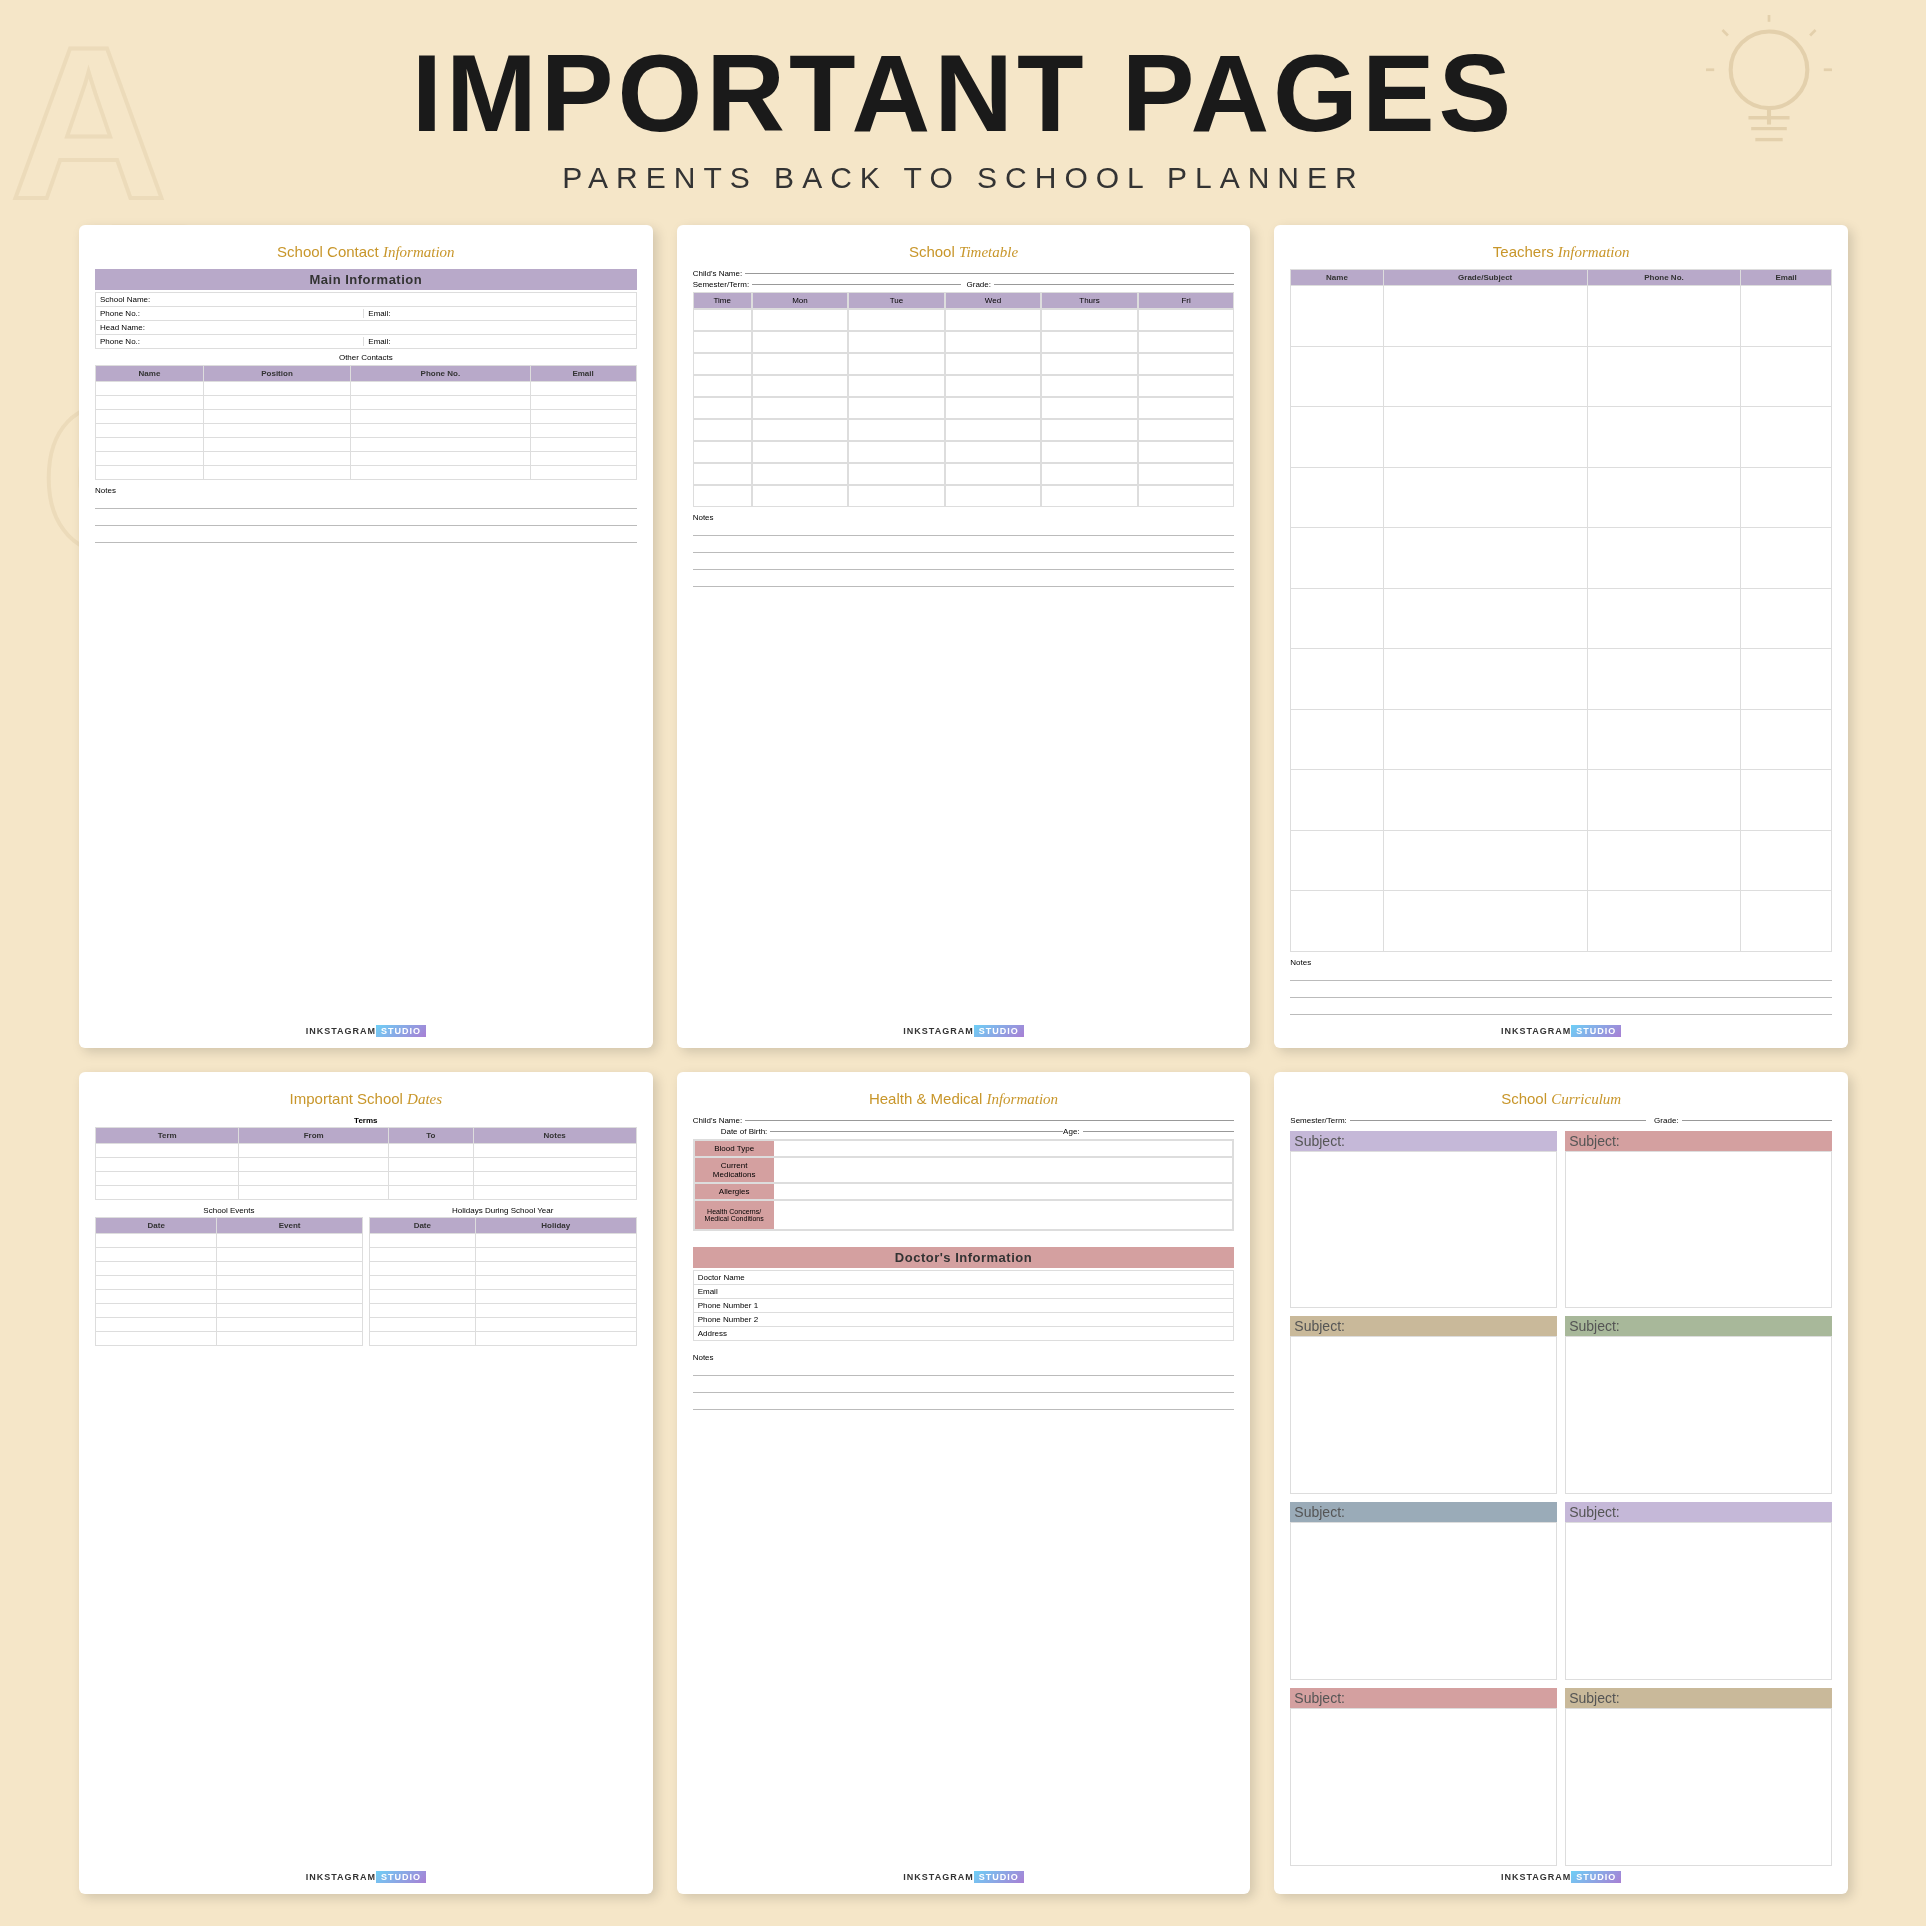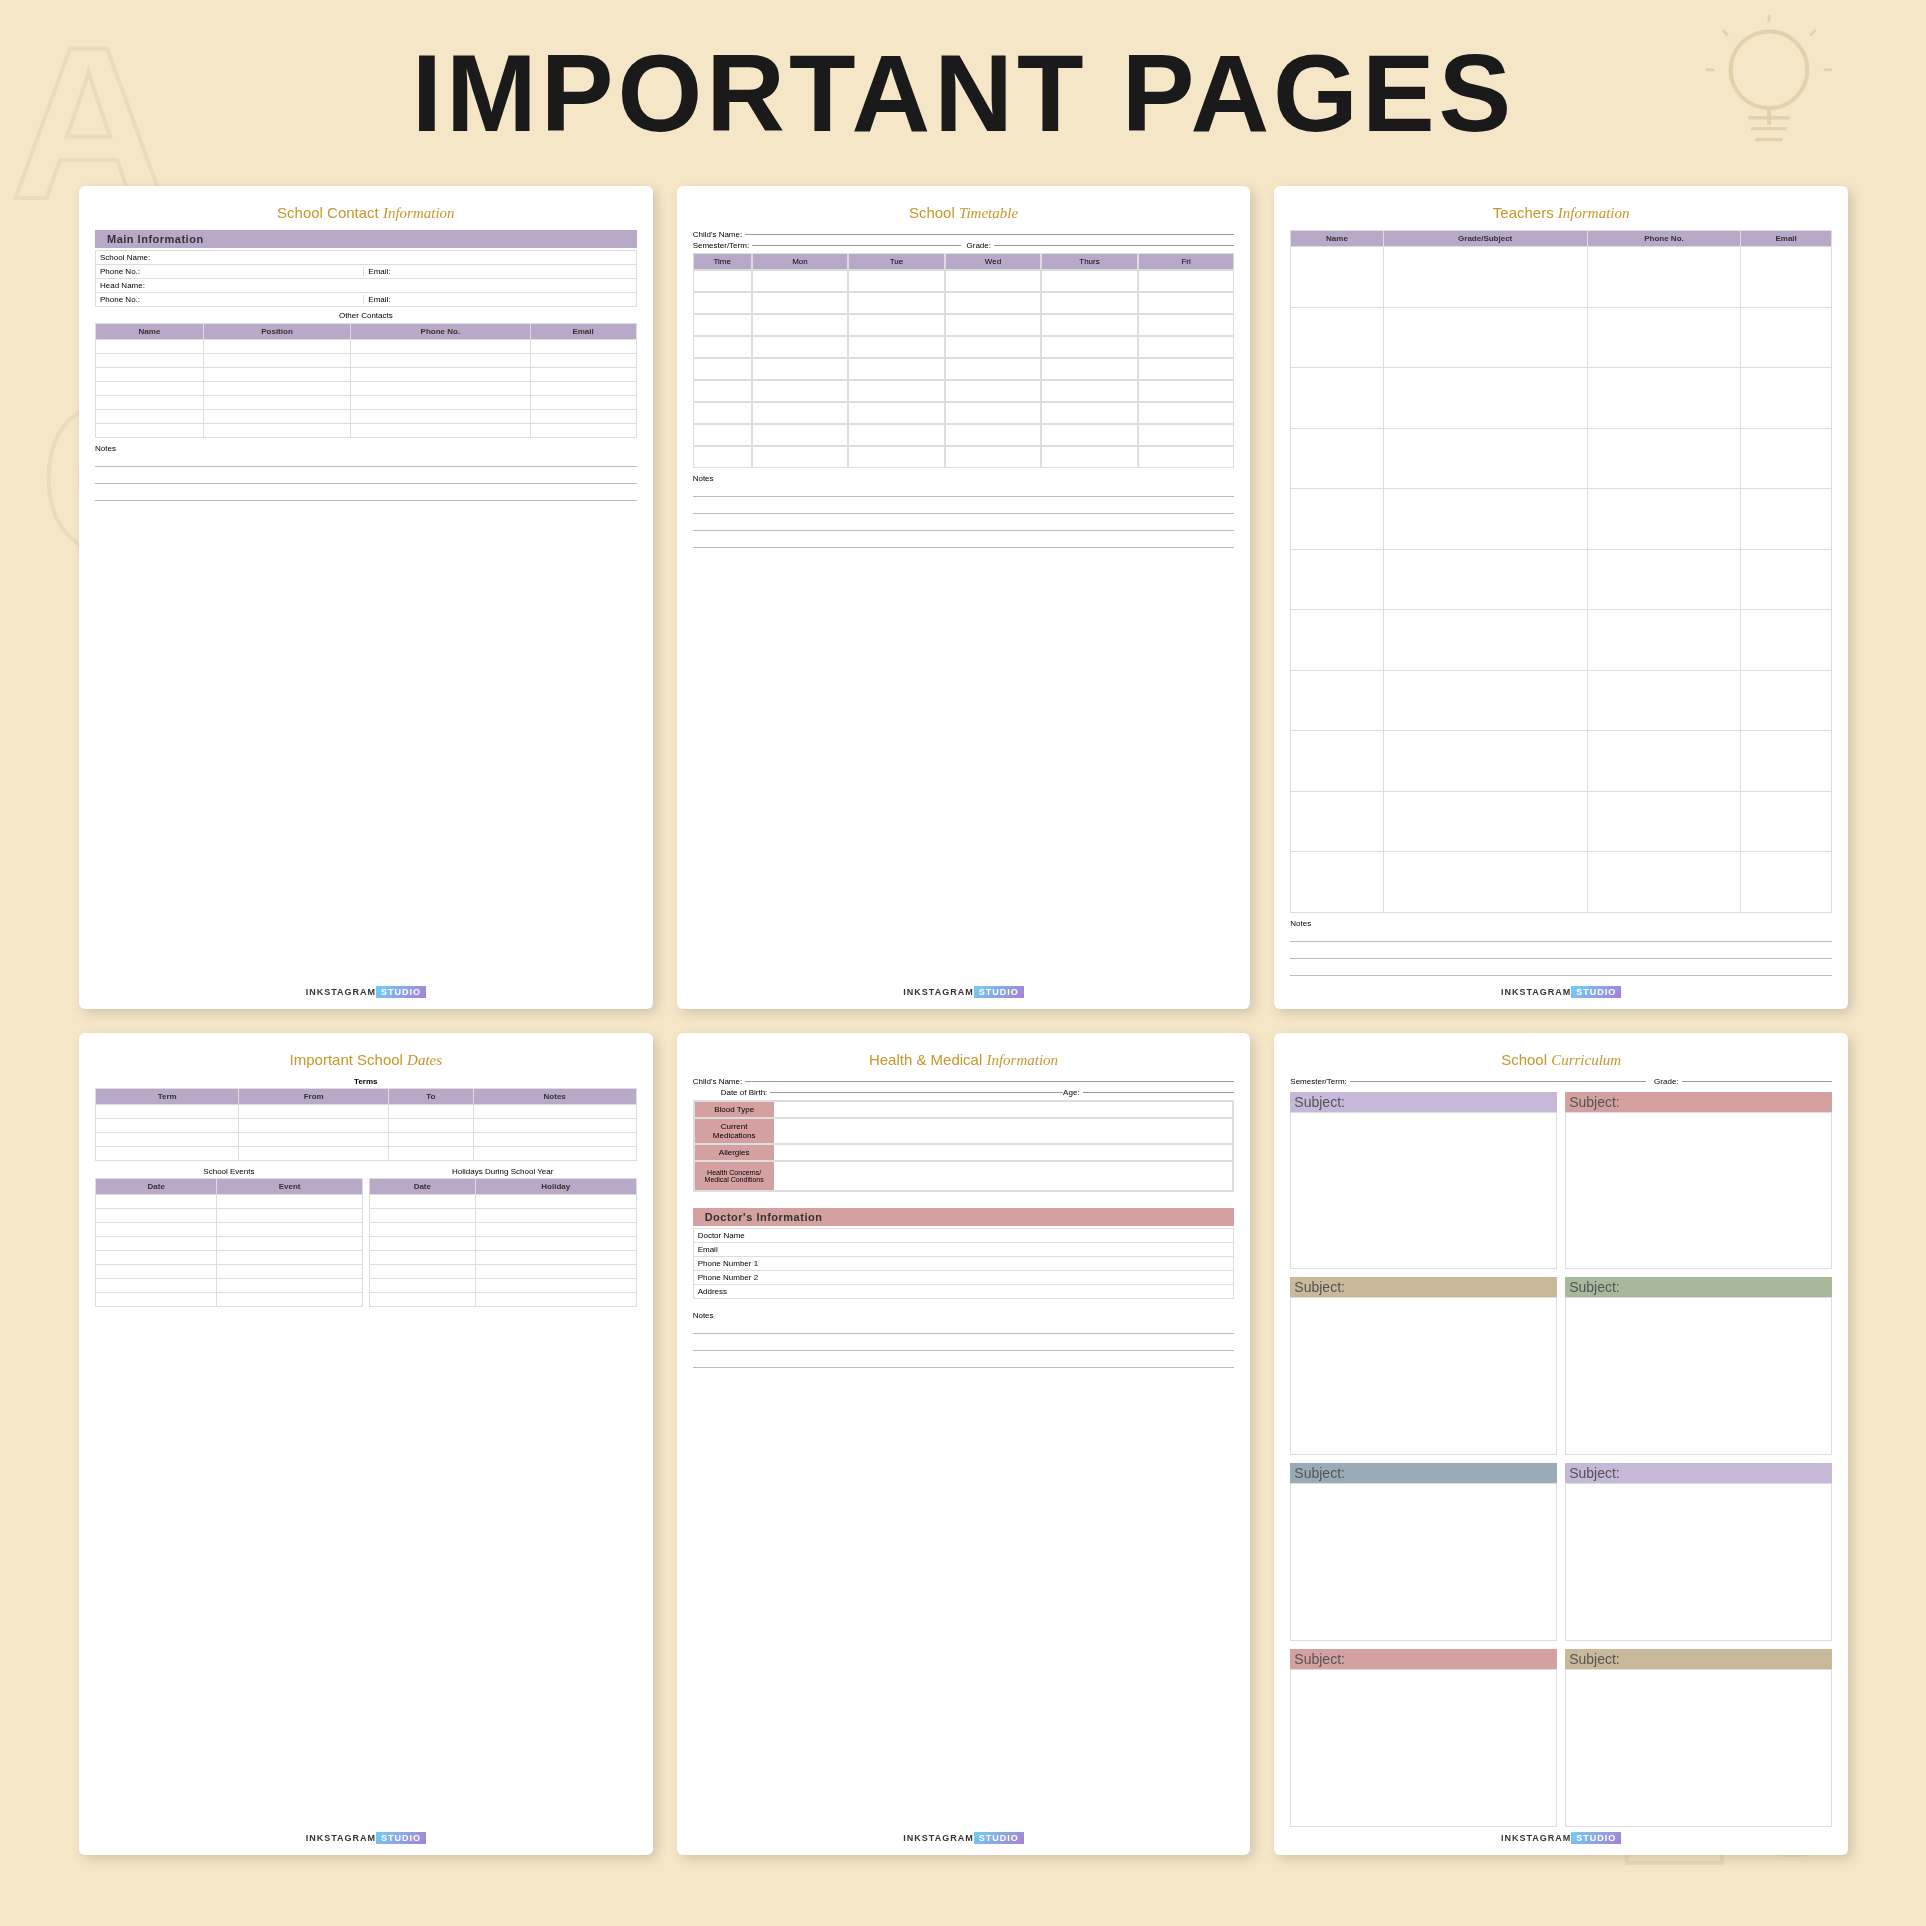--- a/index.html
+++ b/index.html
@@ -65,24 +65,25 @@
       color: #c8962a;
     }
     .page-title span.script {
       font-family: 'Georgia', serif;
       font-style: italic;
     }
 
     
     .section-bar {
       background: #b8a9c9;
-      font-size: 11px;
+      text-align: center;
+      font-size: 13px;
       font-weight: bold;
       color: #333;
-      padding: 3px 12px;
+      padding: 3px 4px;
       margin-bottom: 2px;
       letter-spacing: 0.5px;
     }
     .section-bar.pink { background: #d4a0a0; }
 
     
     .info-table {
       width: 100%;
       border-collapse: collapse;
       font-size: 8px;
@@ -270,20 +271,21 @@
 <div class="nums-bg">
   <svg width="376" height="416" viewBox="0 0 380 420">
     <text x="10" y="200" font-size="200" font-weight="900" fill="none" stroke="#c4a87a" stroke-width="4" opacity="0.5">1</text>
     <text x="100" y="390" font-size="200" font-weight="900" fill="none" stroke="#c4a87a" stroke-width="4" opacity="0.5">2</text>
     <text x="220" y="380" font-size="200" font-weight="900" fill="none" stroke="#c4a87a" stroke-width="4" opacity="0.5">3</text>
   </svg>
 </div>
 
 <div class="header">
   <div class="header-title">IMPORTANT PAGES</div>
+  <div class="header-subtitle">PARENTS BACK TO SCHOOL PLANNER</div>
 </div>
 
 <div class="pages-grid">
 
   <div class="page-card">
     <div class="page-title">
       <span>School Contact </span><span class="script">Information</span>
     </div>
     <div class="section-bar">Main Information</div>
     <div style="border:1px solid #ddd; margin-bottom:4px;">

